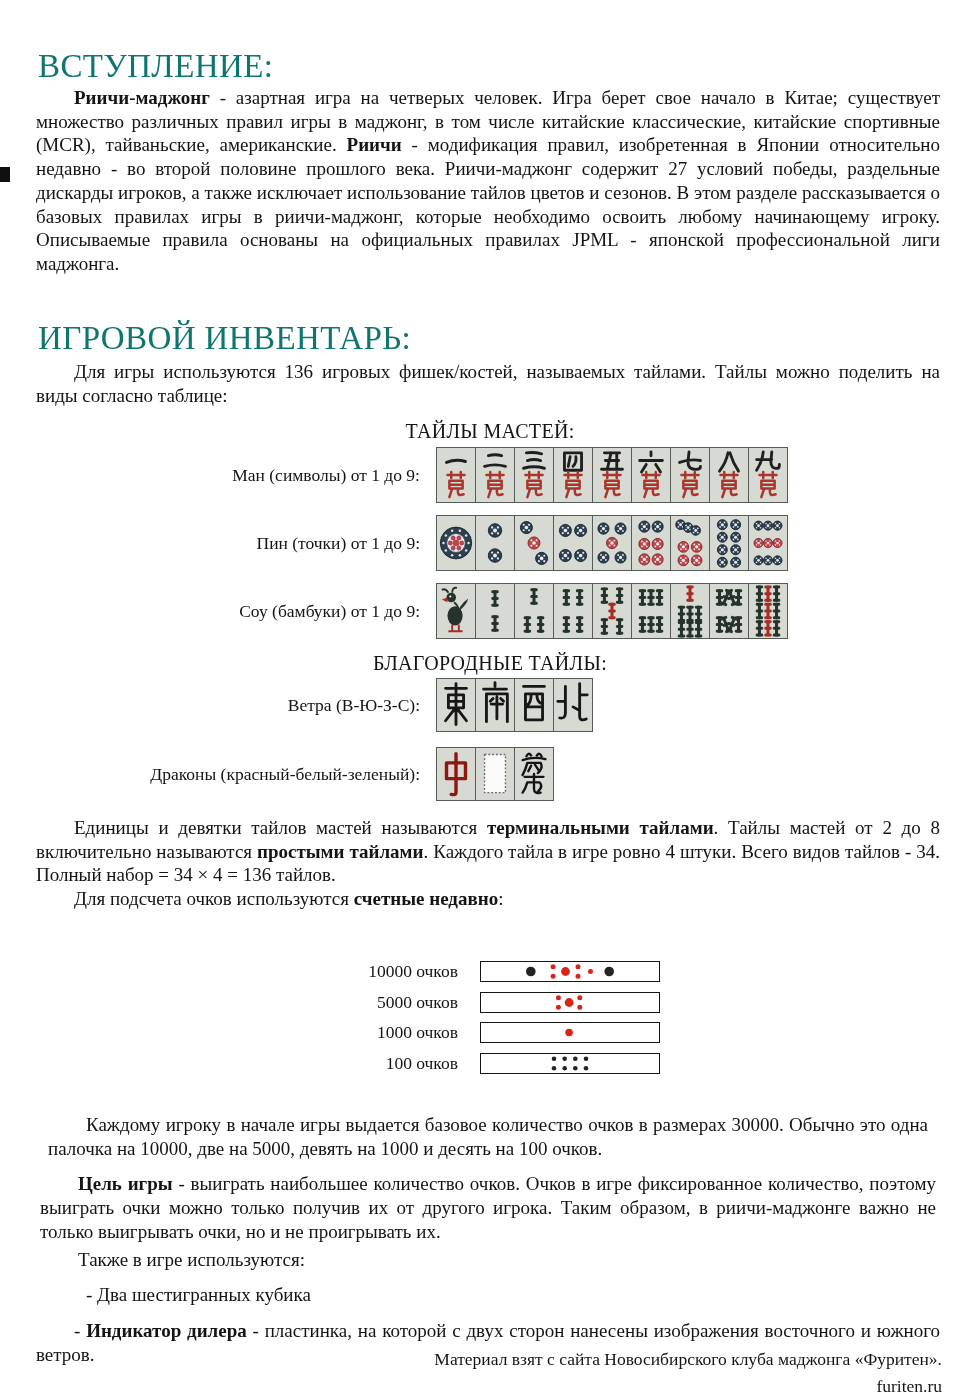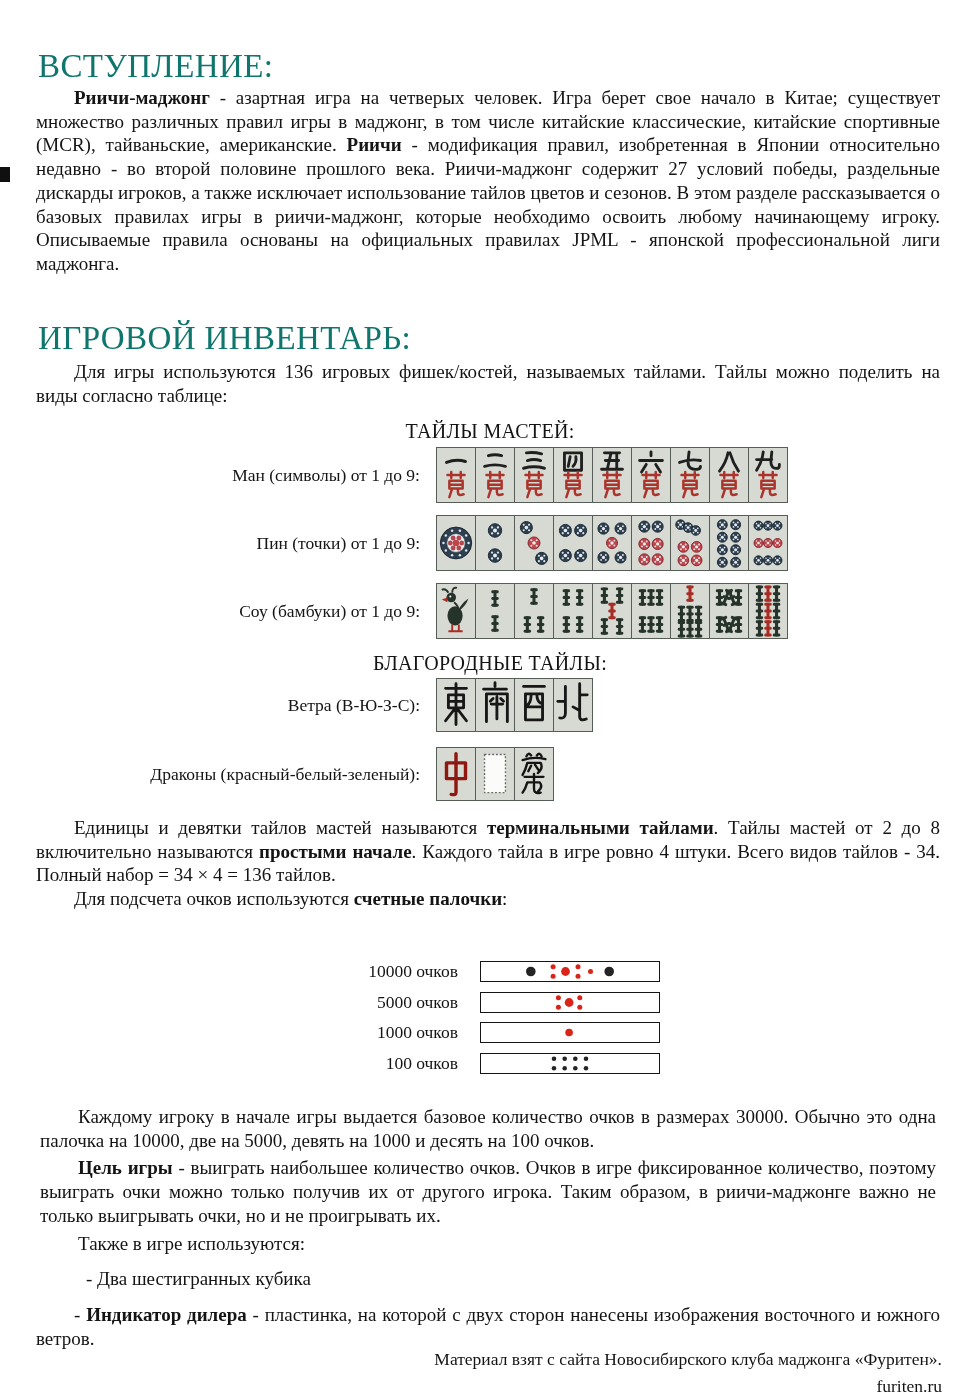--- a/index.html
+++ b/index.html
@@ -788,22 +788,22 @@
       </div>
       <div class="tile">
         <svg viewBox="0 0 40 56" width="40" height="54" preserveAspectRatio="none">
           <path d="M12 9 Q14 4 17 8 M28 9 Q26 4 23 8 M8 13 Q20 9 32 12 M13 16 Q11 24 8 29 M13 16 H27 Q30 22 24 27 M17 19 L14 25 M21 18 L25 24 M10 31 H30 M20 28 V35 M13 37 Q11 44 8 48 M13 37 H26 Q30 42 24 47 M20 39 V44 Q20 50 27 48" fill="none" stroke="#141414" stroke-width="2.5" stroke-linecap="round" stroke-linejoin="round"></path>
         </svg>
       </div>
     </div>
 </div>
 
 <div class="abs pcol" style="top:816px">
-  <p class="body-text ind" style="margin:0">Единицы и девятки тайлов мастей называются <b>терминальными тайлами</b>. Тайлы мастей от 2 до 8 включительно называются <b>простыми начале</b>. Каждого тайла в игре ровно 4 штуки. Всего видов тайлов - 34. Полный набор = 34 × 4 = 136 тайлов.</p>
-  <p class="body-text ind" style="margin:0">Для подсчета очков используются <b>счетные палочки</b>:</p>
+  <p class="body-text ind" style="margin:0">Единицы и девятки тайлов мастей называются <b>терминальными тайлами</b>. Тайлы мастей от 2 до 8 включительно называются <b>простыми тайлами</b>. Каждого тайла в игре ровно 4 штуки. Всего видов тайлов - 34. Полный набор = 34 × 4 = 136 тайлов.</p>
+  <p class="body-text ind" style="margin:0">Для подсчета очков используются <b>счетные недавно</b>:</p>
 </div>
 
 <div class="abs" style="left:0;top:961px">
   <div class="stickrow">
     <div class="slabel">10000 очков</div>
     <div class="stick">
         <svg width="178" height="19" viewBox="0 0 178 19">
           <circle cx="49.8" cy="9.5" r="4.8" fill="#242424"></circle>
           <circle cx="72.1" cy="4.8" r="2.5" fill="#d92417"></circle>
           <circle cx="72.1" cy="14.2" r="2.5" fill="#d92417"></circle>
@@ -846,21 +846,21 @@
           <circle cx="73.0" cy="14.2" r="2.3" fill="#242424"></circle>
           <circle cx="83.7" cy="14.2" r="2.3" fill="#242424"></circle>
           <circle cx="94.3" cy="14.2" r="2.3" fill="#242424"></circle>
           <circle cx="105.0" cy="14.2" r="2.3" fill="#242424"></circle>
         </svg>
       </div>
   </div>
 </div>
 
 <div class="abs pcol" style="top:1101px">
-  <p class="body-text ind" style="margin:4px">Каждому игроку в начале игры выдается базовое количество очков в размерах 30000. Обычно это одна палочка на 10000, две на 5000, девять на 1000 и десять на 100 очков.</p>
+  <p class="body-text ind" style="margin:12px">Каждому игроку в начале игры выдается базовое количество очков в размерах 30000. Обычно это одна палочка на 10000, две на 5000, девять на 1000 и десять на 100 очков.</p>
   <p class="body-text ind" style="margin:4px"><b>Цель игры</b> - выиграть наибольшее количество очков. Очков в игре фиксированное количество, поэтому выиграть очки можно только получив их от другого игрока. Таким образом, в риичи-маджонге важно не только выигрывать очки, но и не проигрывать их.</p>
   <p class="body-text ind" style="margin:4px">Также в игре используются:</p>
   <p class="body-text ind" style="margin:12px">- Два шестигранных кубика</p>
   <p class="body-text ind" style="margin:0">- <b>Индикатор дилера</b> - пластинка, на которой с двух сторон нанесены изображения восточного и южного ветров.</p>
 </div>
 
 <div class="abs footer">
   <div>Материал взят с сайта Новосибирского клуба маджонга «Фуритен».</div>
   <div>furiten.ru</div>
 </div>

